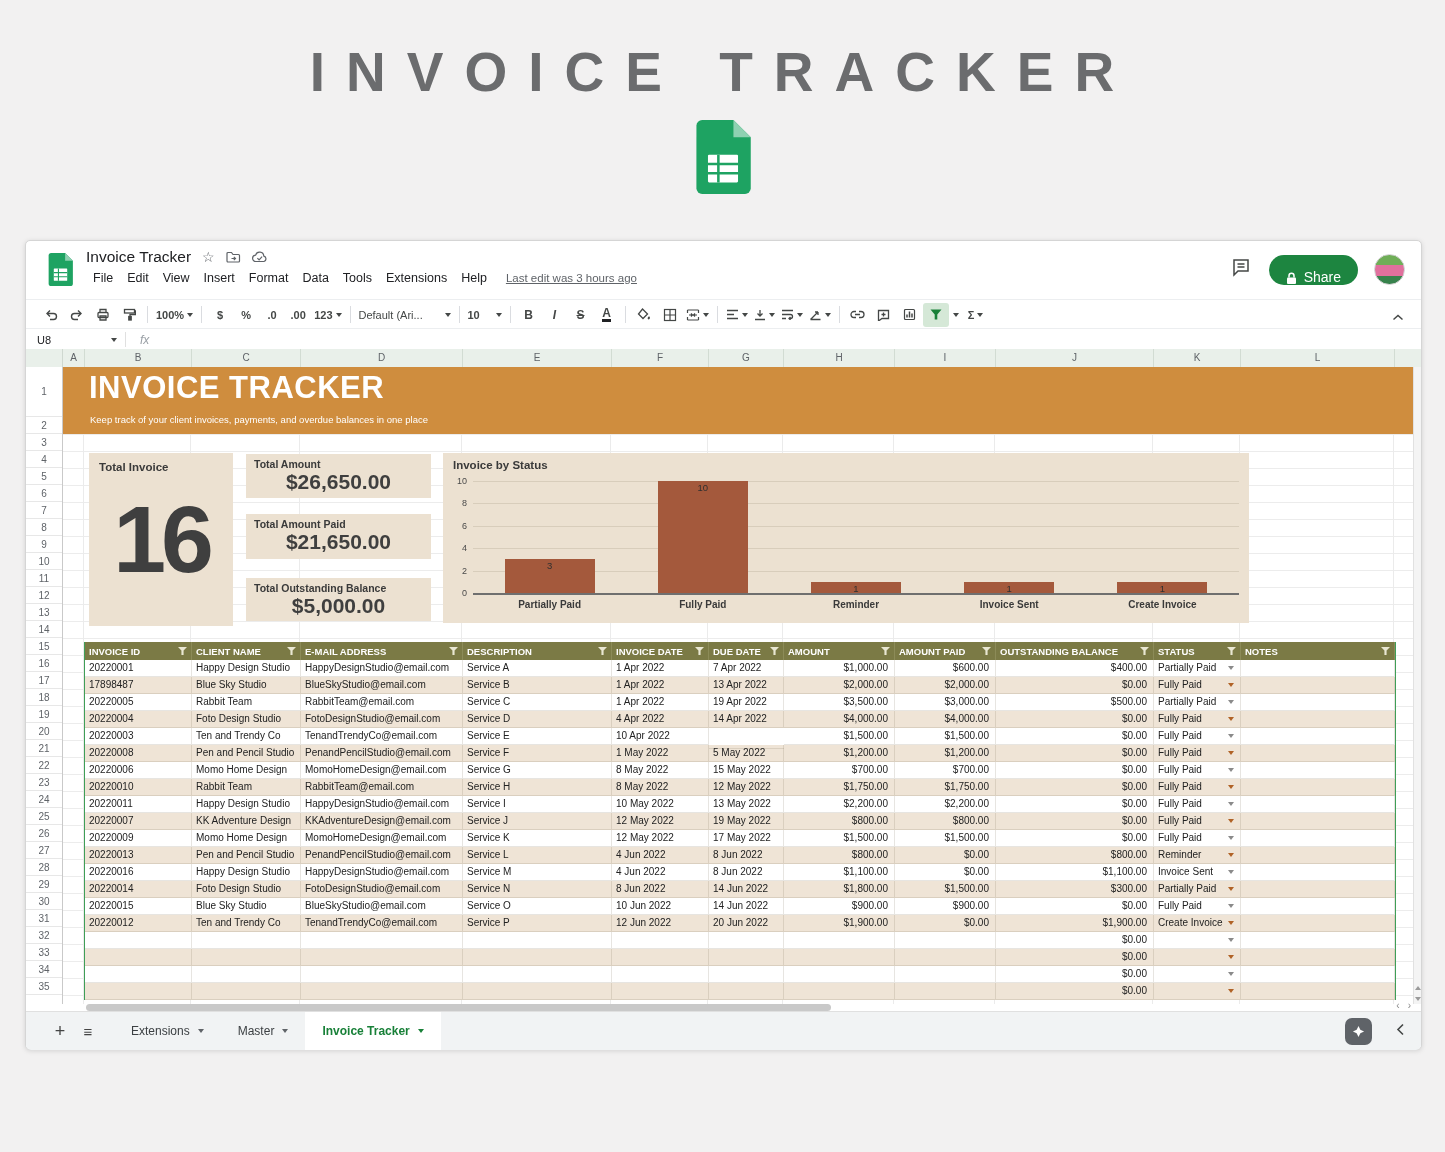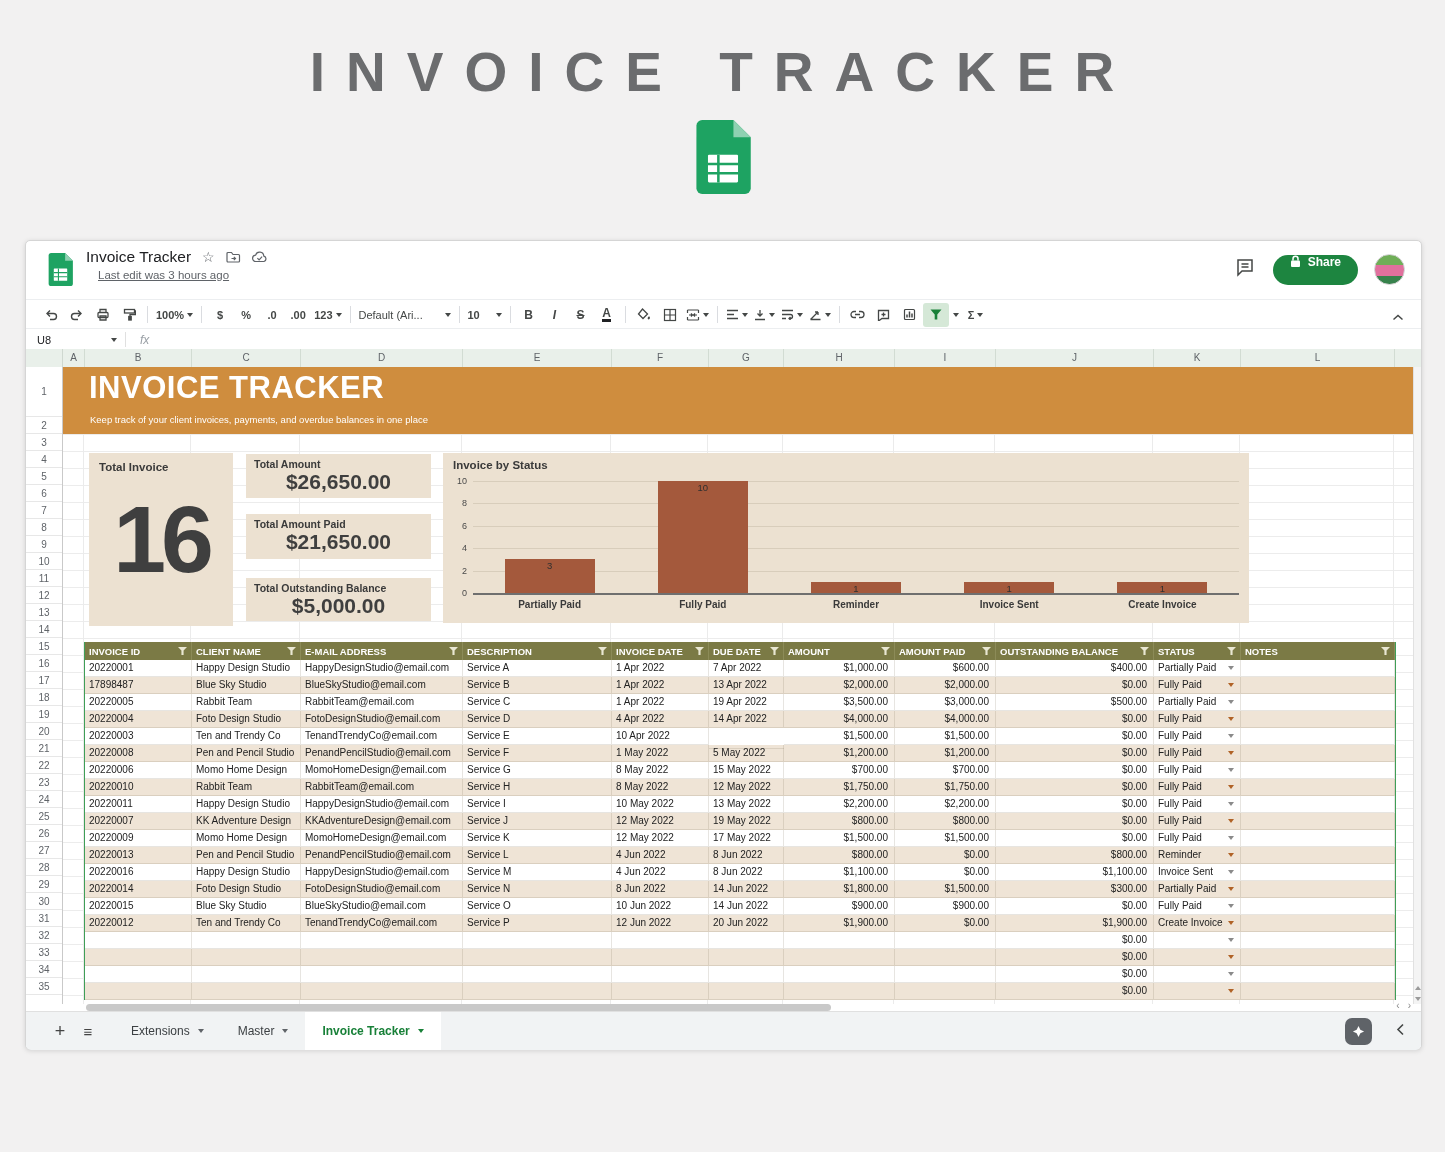--- a/index.html
+++ b/index.html
@@ -21,22 +21,22 @@
   .titlebar{position:absolute;top:0;left:0;right:0;height:58px;}
   .sheets-sm{position:absolute;left:22px;top:12px;}
   .doc-block{position:absolute;left:60px;top:7px;}
   .doc-title-row{display:flex;align-items:center;gap:11px;}
   .doc-title{font-size:15.5px;color:#202124;}
   .doc-ico{color:#5f6368;font-size:14px;line-height:14px;display:flex;align-items:center;}
   .menu-row{display:flex;align-items:center;margin-top:3px;}
   .menu-item{font-size:12.5px;color:#202124;padding:2px 7px;border-radius:4px;cursor:default;}
   .last-edit{font-size:11.5px;color:#5f6368;text-decoration:underline;margin-left:12px;}
   .tb-right{position:absolute;right:16px;top:13px;display:flex;align-items:center;gap:16px;}
-  .share-btn{height:30px;border-radius:16px;background:#1d8540;color:#fff;font-size:12px;font-weight:bold;
-             display:flex;align-items:flex-start;gap:7px;padding:0 17px;}
+  .share-btn{height:30px;border-radius:16px;background:#1d8540;color:#fff;font-size:14px;font-weight:normal;
+             display:flex;align-items:flex-end;gap:7px;padding:0 17px;}
   .avatar{width:29px;height:29px;border-radius:50%;border:1px solid #d0d0d0;
           background:linear-gradient(180deg,#6fae57 0%,#6fae57 34%,#e0709d 34%,#e0709d 72%,#37824c 72%);}
 
   
   .toolbar{position:absolute;top:58px;left:0;right:0;height:29px;border-top:1px solid #eceef0;
            display:flex;align-items:center;padding-left:12px;}
   .tbb{height:24px;min-width:20px;display:flex;align-items:center;justify-content:center;gap:3px;
        padding:0 3px;border-radius:3px;color:#444746;}
   .tbtxt{font-size:11px;font-weight:bold;color:#444746;white-space:nowrap;}
   .sep{width:1px;height:17px;background:#dadce0;margin:0 5px;}
@@ -191,20 +191,31 @@
             </svg>
           </span>
           <span class="doc-ico">
             <svg width="16" height="12" viewBox="0 0 16 12" fill="none" stroke="#5f6368" stroke-width="1.2">
               <path d="M4 10.5 a3.2 3.2 0 0 1 -.4-6.4 a4.2 4.2 0 0 1 8.2 1 a2.8 2.8 0 0 1 .2 5.4 z"></path>
               <path d="M5.4 7.2 l1.7 1.7 3-3.2"></path>
             </svg>
           </span>
         </div>
         <div class="menu-row">
+          <span style="display:flex;">
+              <div class="menu-item">File</div>
+              <div class="menu-item">Edit</div>
+              <div class="menu-item">View</div>
+              <div class="menu-item">Insert</div>
+              <div class="menu-item">Format</div>
+              <div class="menu-item">Data</div>
+              <div class="menu-item">Tools</div>
+              <div class="menu-item">Extensions</div>
+              <div class="menu-item">Help</div>
+            </span>
           <span class="last-edit">Last edit was 3 hours ago</span>
         </div>
       </div>
       <div class="tb-right">
         <span>
           <svg width="21" height="20" viewBox="0 0 21 20" fill="none" stroke="#444746" stroke-width="1.5">
             <path d="M2 2 h14 v11 H6 l-4 4 z"></path>
               <path d="M5.5 6 h7 M5.5 9 h7"></path>
           </svg>
         </span>

